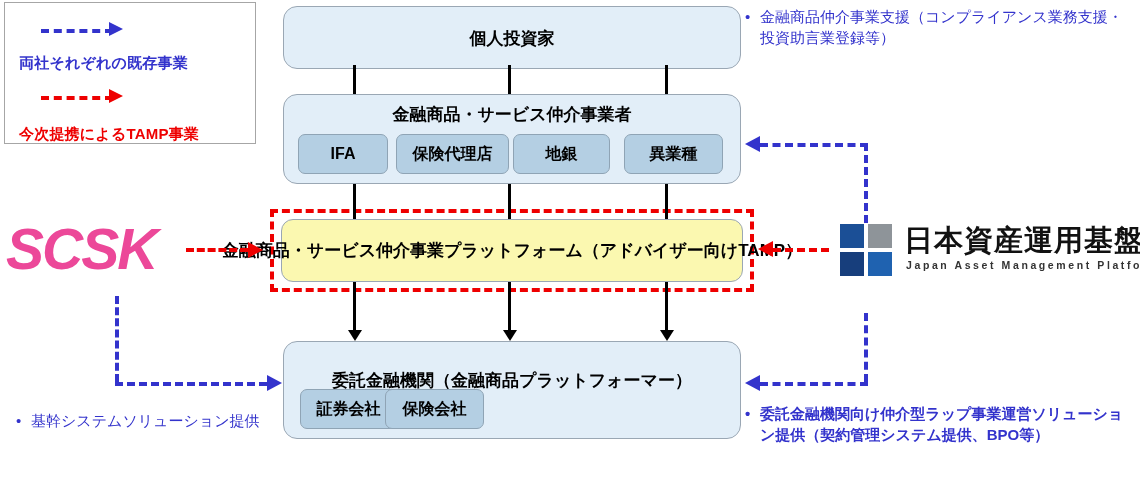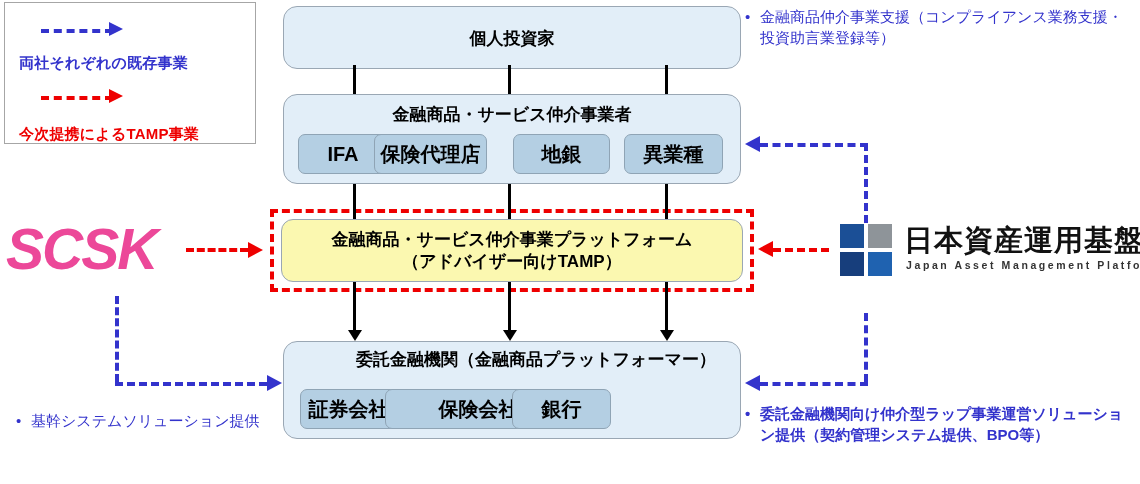--- a/index.html
+++ b/index.html
@@ -31,32 +31,32 @@
     background:#e2eef8;border:1px solid #9aa7b4;border-radius:14px;
   }
   .panel-title{
     position:absolute;left:0;width:100%;text-align:center;
     font-size:17px;font-weight:700;color:#000;white-space:nowrap;
   }
   
   .chip{
     position:absolute;background:#b4cfe3;border:1px solid #8fa4b5;border-radius:7px;
     display:flex;align-items:center;justify-content:center;
-    font-size:20px;font-weight:700;color:#000;white-space:nowrap;
+    font-size:16px;font-weight:700;color:#000;white-space:nowrap;
   }
 
   
   #redframe{
     left:270px;top:209px;width:484px;height:83px;
     border:4px dashed #ee0000;background:transparent;
   }
   #yellowbox{
     left:281px;top:219px;width:462px;height:63px;
     background:#fbf8b0;border:1px solid #9aa7b4;border-radius:12px;
-    display:flex;flex-direction:column;align-items:center;justify-content:center;
+    display:flex;flex-direction:row;align-items:center;justify-content:center;
     line-height:1.25;
   }
   #yellowbox div{font-size:17px;font-weight:700;color:#000;white-space:nowrap;}
 
   
   .vline{position:absolute;width:3px;background:#000;}
   .vhead{position:absolute;width:0;height:0;
     border-left:7px solid transparent;border-right:7px solid transparent;
     border-top:11px solid #000;}
 
@@ -113,21 +113,21 @@
   </div>
 
   <div class="vline abs" style="left:353px;top:65px;height:30px;"></div>
   <div class="vline abs" style="left:508px;top:65px;height:30px;"></div>
   <div class="vline abs" style="left:665px;top:65px;height:30px;"></div>
 
   <div class="abs panel" id="intermediary" style="left:283px;top:94px;width:458px;height:90px;">
     <div class="panel-title" style="top:8px;">金融商品・サービス仲介事業者</div>
   </div>
   <div class="chip" style="left:298px;top:134px;width:88px;height:38px;">IFA</div>
-  <div class="chip" style="left:374px;top:134px;width:111px;height:38px;">保険代理店</div>
+  <div class="chip" style="left:396px;top:134px;width:111px;height:38px;">保険代理店</div>
   <div class="chip" style="left:513px;top:134px;width:95px;height:38px;">地銀</div>
   <div class="chip" style="left:624px;top:134px;width:97px;height:38px;">異業種</div>
 
   <div class="vline abs" style="left:353px;top:184px;height:35px;z-index:6;"></div>
   <div class="vline abs" style="left:508px;top:184px;height:35px;z-index:6;"></div>
   <div class="vline abs" style="left:665px;top:184px;height:35px;z-index:6;"></div>
 
   <div class="abs" id="redframe"></div>
   <div class="abs" id="yellowbox">
     <div>金融商品・サービス仲介事業プラットフォーム</div>
@@ -135,25 +135,24 @@
   </div>
 
   <div class="vline abs" style="left:353px;top:282px;height:50px;z-index:6;"></div>
   <div class="vhead abs" style="left:348px;top:330px;z-index:6;"></div>
   <div class="vline abs" style="left:508px;top:282px;height:50px;z-index:6;"></div>
   <div class="vhead abs" style="left:503px;top:330px;z-index:6;"></div>
   <div class="vline abs" style="left:665px;top:282px;height:50px;z-index:6;"></div>
   <div class="vhead abs" style="left:660px;top:330px;z-index:6;"></div>
 
   <div class="abs panel" id="institution" style="left:283px;top:341px;width:458px;height:98px;">
-    <div class="panel-title" style="top:6px;margin-left:24px;">委託金融機関（金融商品プラットフォーマー）</div>
+    <div class="panel-title" style="top:27px;">委託金融機関（金融商品プラットフォーマー）</div>
   </div>
   <div class="chip" style="left:300px;top:389px;width:95px;height:38px;">証券会社</div>
-  <div class="chip" style="left:385px;top:389px;width:97px;height:38px;padding-left:44px;">保険会社</div>
-  <div class="chip" style="left:512px;top:389px;width:97px;height:38px;">銀行</div>
+  <div class="chip" style="left:385px;top:389px;width:97px;height:38px;">保険会社</div>
 
   <div class="abs" id="scsk">SCSK</div>
 
   <div class="dh r abs" style="left:186px;top:248px;width:62px;"></div>
   <div class="ahead-right abs" style="left:248px;top:242px;border-left:15px solid #ee0000;"></div>
 
   <div class="dv b abs" style="left:115px;top:296px;height:86px;"></div>
   <div class="dh b abs" style="left:115px;top:382px;width:152px;"></div>
   <div class="ahead-right abs" style="left:267px;top:375px;border-left:15px solid #3333cc;"></div>
 

